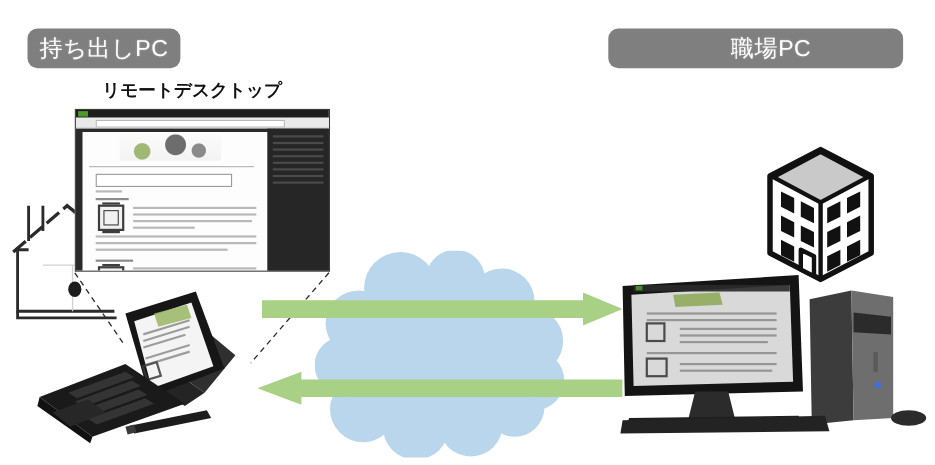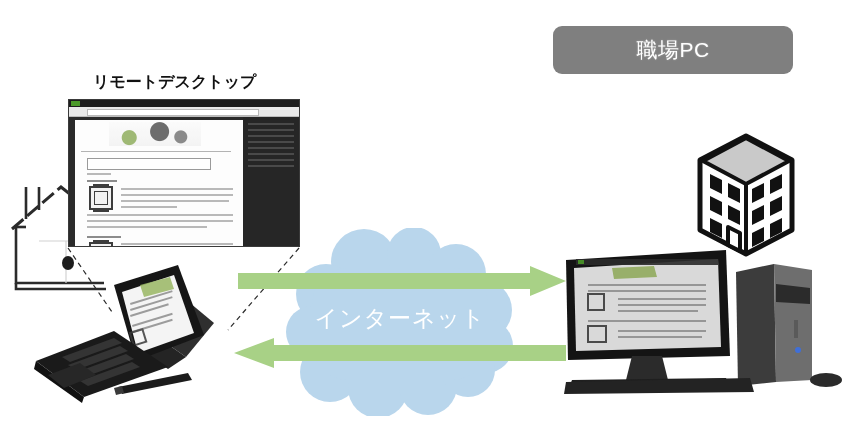--- a/index.html
+++ b/index.html
@@ -27,21 +27,21 @@
     color: #ffffff;
     display: flex;
     align-items: center;
     justify-content: center;
     font-size: 21px;
     letter-spacing: 0.5px;
     text-shadow: 0 0 2px rgba(255,255,255,0.35);
     user-select: none;
   }
   #pill-left  { left: 25px;  top: 26px; width: 139px; height: 36px; }
-  #pill-right { left: 553px; top: 26px; width: 240px; height: 48px; }
+  #pill-right { left: 553px; top: 26px; width: 240px; height: 36px; padding-left: 28px; }
 
   
   #rd-caption {
     position: absolute;
     left: 93px;
     top: 72px;
     font-size: 16px;
     font-weight: bold;
     color: #111111;
     white-space: nowrap;
@@ -164,20 +164,23 @@
   #desktop { position: absolute; left: 558px; top: 246px; width: 290px; height: 150px; }
 
   
   #building { position: absolute; left: 694px; top: 132px; width: 104px; height: 126px; }
 </style>
 </head>
 <body>
 
 <div id="stage">
 
+  <div id="pill-left" class="pill">
+    <span>持ち出しPC</span>
+  </div>
   <div id="pill-right" class="pill">
     <span>職場PC</span>
   </div>
 
   <div id="rd-caption">リモートデスクトップ</div>
 
   <svg id="house" viewBox="0 0 120 130" aria-hidden="true">
     <g fill="none" stroke="#2b2b2b" stroke-width="2.6">
       <path d="M10 60 L10 118 L98 118"></path>
       <path d="M10 118 L10 124 L100 124"></path>
@@ -253,21 +256,20 @@
       <circle cx="196" cy="82" r="30"></circle>
       <circle cx="26" cy="104" r="26"></circle>
       <circle cx="200" cy="118" r="27"></circle>
       <circle cx="44" cy="144" r="30"></circle>
       <circle cx="92" cy="160" r="30"></circle>
       <circle cx="142" cy="158" r="29"></circle>
       <circle cx="182" cy="142" r="27"></circle>
       <rect x="26" y="40" width="176" height="112" rx="36"></rect>
     </g>
   </svg>
-  <div id="cloud-label">インターネット</div>
 
   <svg id="arrow-right" viewBox="0 0 328 30" aria-hidden="true">
     <polygon points="0,7 292,7 292,0 328,15 292,30 292,23 0,23" fill="#a8d186"></polygon>
   </svg>
   <svg id="arrow-left" viewBox="0 0 332 30" aria-hidden="true">
     <polygon points="332,7 40,7 40,0 0,15 40,30 40,23 332,23" fill="#a8d186"></polygon>
   </svg>
 
   <svg id="tablet" viewBox="0 0 232 160" aria-hidden="true">
 

